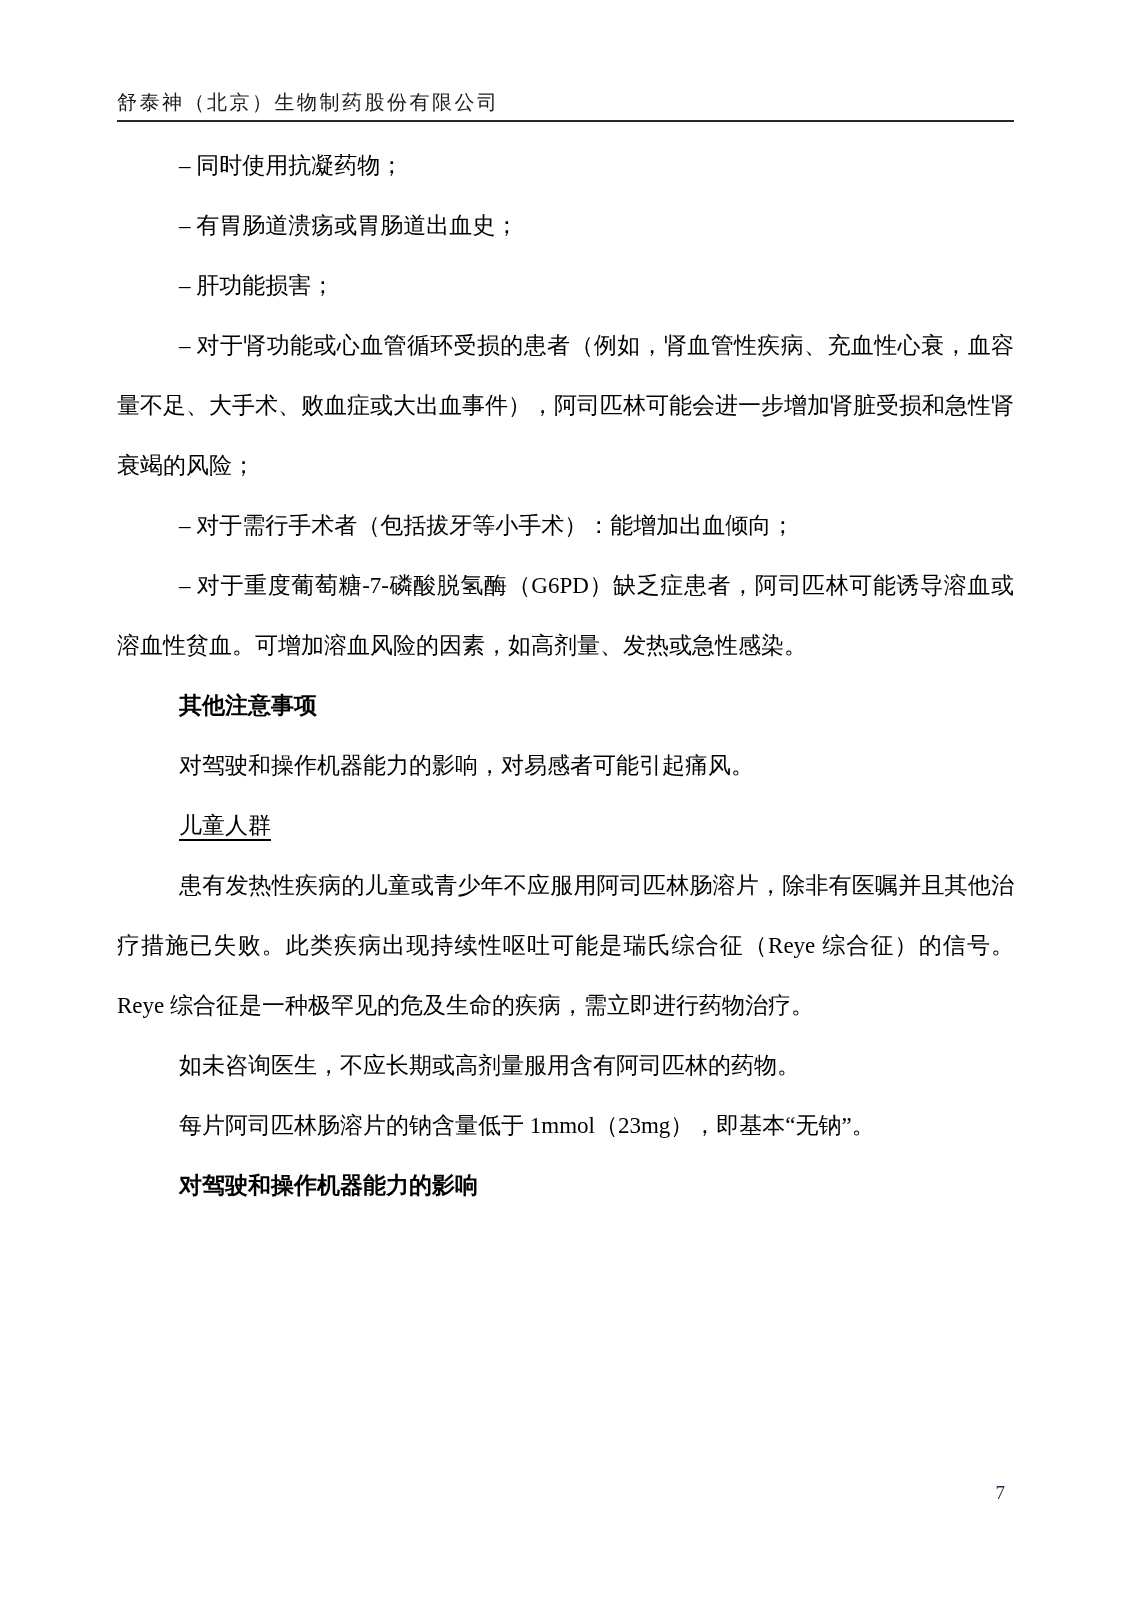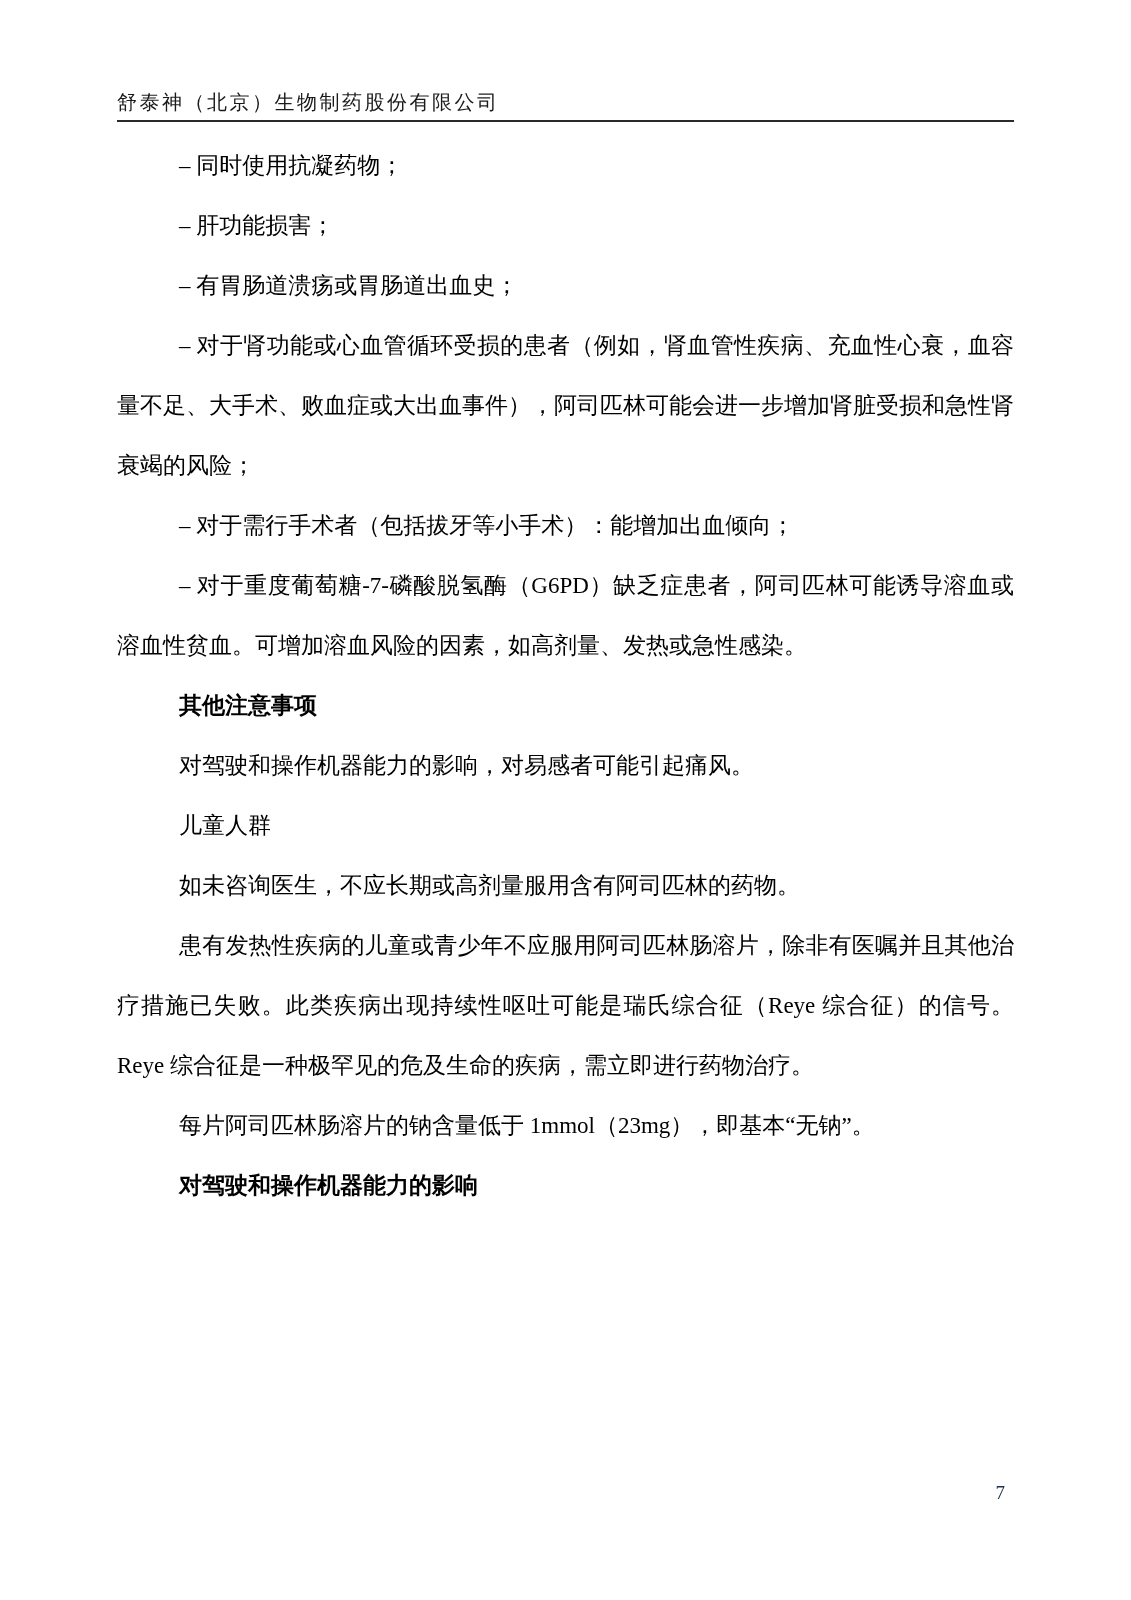--- a/index.html
+++ b/index.html
@@ -40,21 +40,21 @@
     overflow: hidden;
     font-size: 23px;
     line-height: 60px;
     text-align: justify;
   }
   .doc-body p {
     margin: 0;
     text-indent: 62px;
   }
   .h-bold { font-weight: bold; }
-  .h-underline { text-underline-offset: 6px; }
+  .h-underline { text-decoration: underline; text-underline-offset: 6px; }
   .footer {
     position: absolute;
     top: 1481px;
     right: 126px;
     font-size: 19px;
     line-height: 24px;
     color: #22304d;
   }
 </style>
 </head>
@@ -62,30 +62,30 @@
 
 <div class="page">
 
   <div class="header">
     <div class="company">舒泰神（北京）生物制药股份有限公司</div>
     <hr class="header-rule">
   </div>
 
   <div class="doc-body">
     <p>– 同时使用抗凝药物；</p>
+    <p>– 有胃肠道溃疡或胃肠道出血史；</p>
     <p>– 肝功能损害；</p>
-    <p>– 有胃肠道溃疡或胃肠道出血史；</p>
     <p>– 对于肾功能或心血管循环受损的患者（例如，肾血管性疾病、充血性心衰，血容量不足、大手术、败血症或大出血事件），阿司匹林可能会进一步增加肾脏受损和急性肾衰竭的风险；</p>
     <p>– 对于需行手术者（包括拔牙等小手术）：能增加出血倾向；</p>
     <p>– 对于重度葡萄糖-7-磷酸脱氢酶（G6PD）缺乏症患者，阿司匹林可能诱导溶血或溶血性贫血。可增加溶血风险的因素，如高剂量、发热或急性感染。</p>
     <p class="h-bold">其他注意事项</p>
     <p>对驾驶和操作机器能力的影响，对易感者可能引起痛风。</p>
     <p class="h-underline">儿童人群</p>
+    <p>患有发热性疾病的儿童或青少年不应服用阿司匹林肠溶片，除非有医嘱并且其他治疗措施已失败。此类疾病出现持续性呕吐可能是瑞氏综合征（Reye 综合征）的信号。Reye 综合征是一种极罕见的危及生命的疾病，需立即进行药物治疗。</p>
     <p>如未咨询医生，不应长期或高剂量服用含有阿司匹林的药物。</p>
-    <p>患有发热性疾病的儿童或青少年不应服用阿司匹林肠溶片，除非有医嘱并且其他治疗措施已失败。此类疾病出现持续性呕吐可能是瑞氏综合征（Reye 综合征）的信号。Reye 综合征是一种极罕见的危及生命的疾病，需立即进行药物治疗。</p>
     <p>每片阿司匹林肠溶片的钠含量低于 1mmol（23mg），即基本“无钠”。</p>
     <p class="h-bold">对驾驶和操作机器能力的影响</p>
 
   </div>
 
   <div class="footer">
     <span>7</span>
   </div>
 
 </div>

